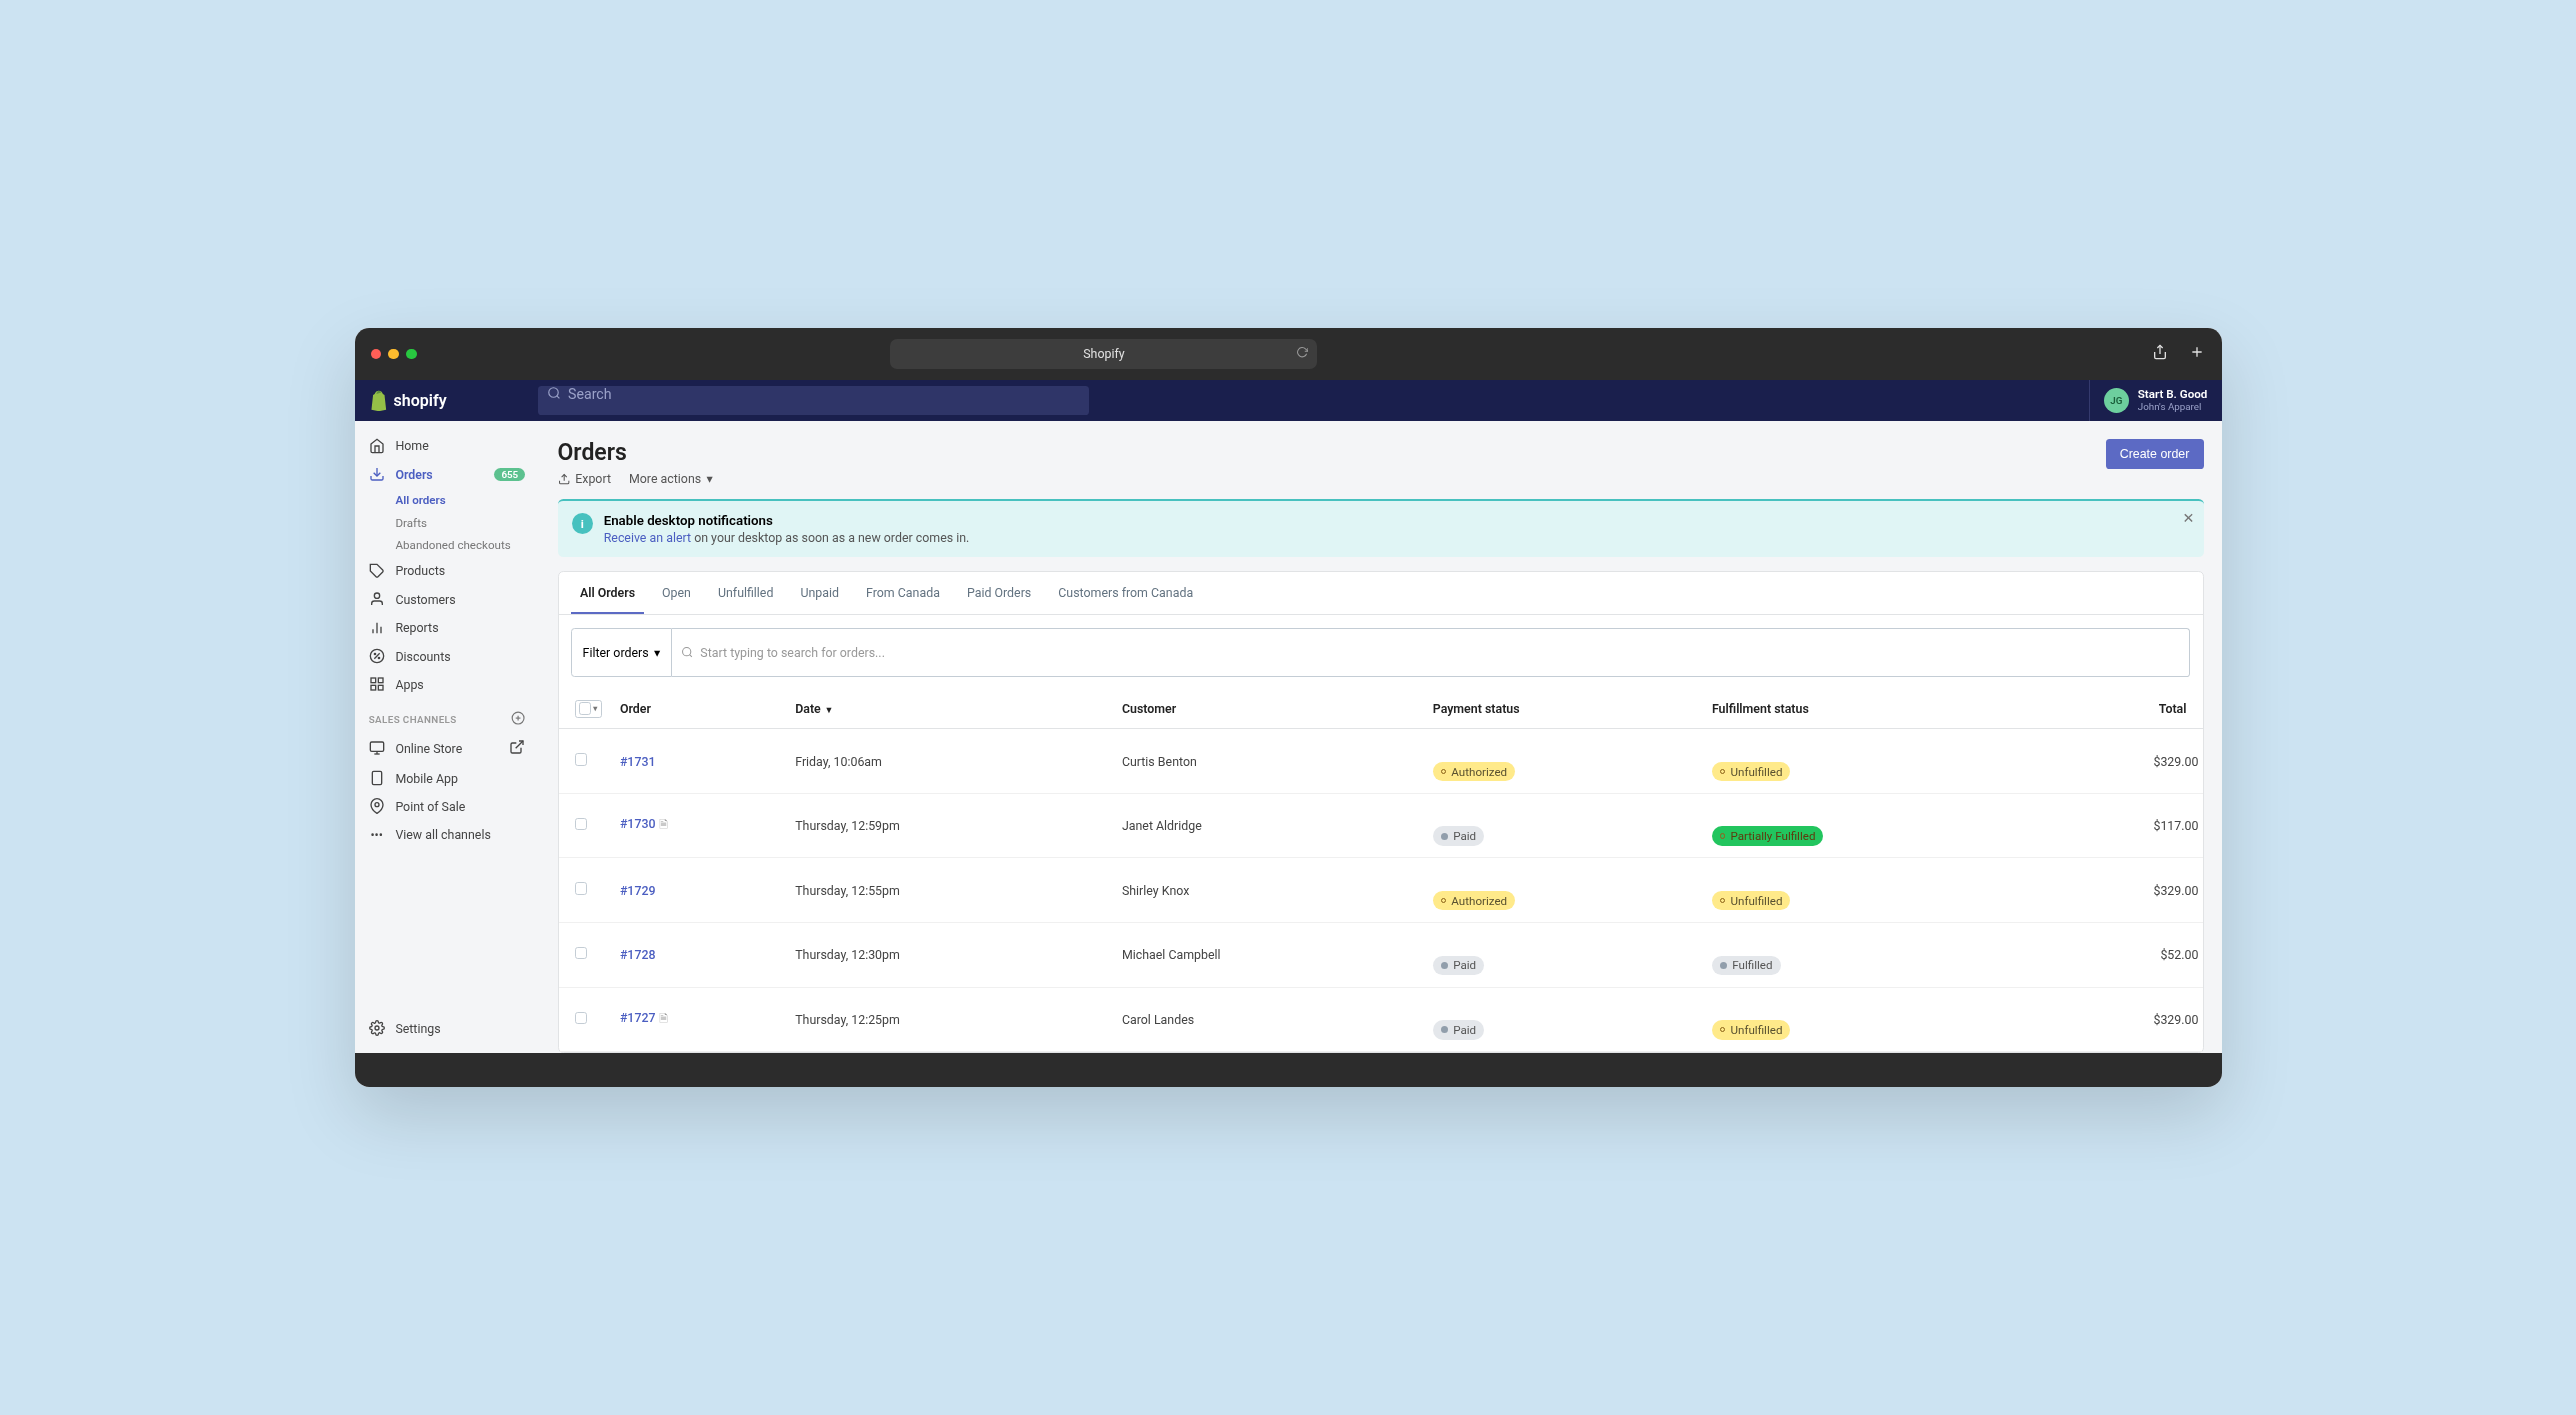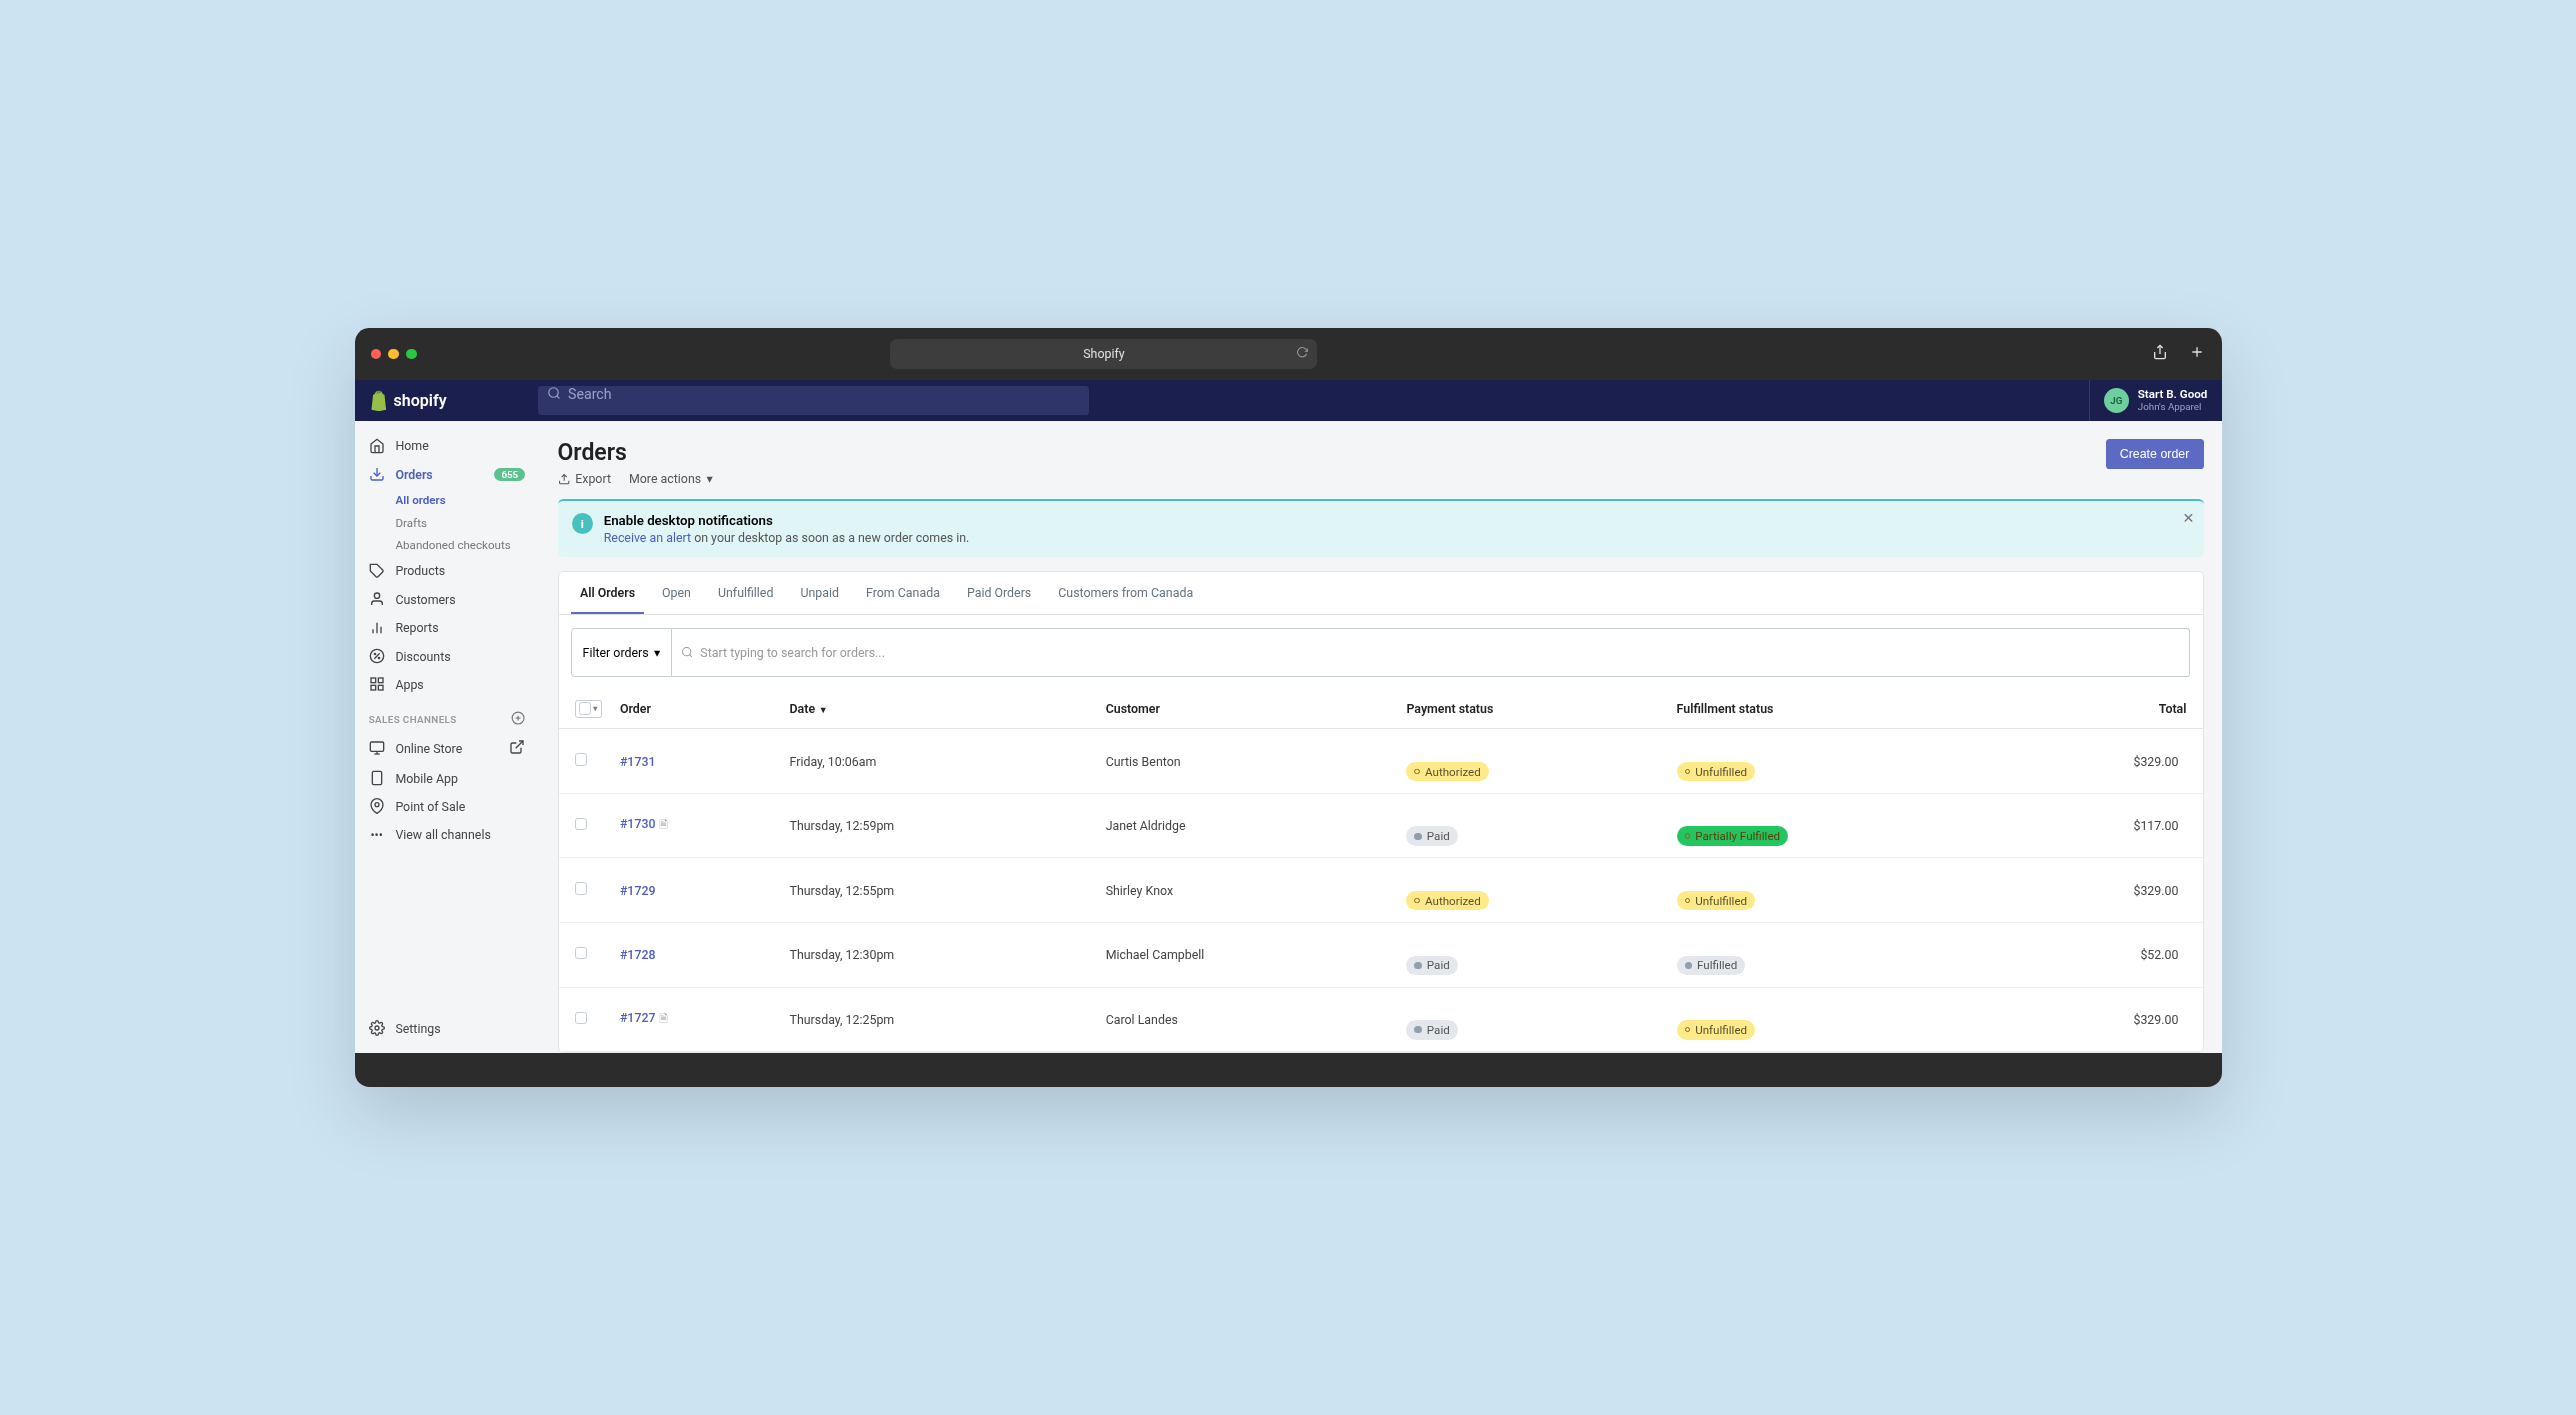--- a/index.html
+++ b/index.html
@@ -148,21 +148,21 @@
   .filter-search { flex: 1; border: 0.9px solid #c4cdd5; border-left: none; border-radius: 0 3.6px 3.6px 0; display: flex; align-items: center; padding: 16px 9px; gap: 7.1px; color: #999; font-size: 12.4px; }
   .filter-search svg { width: 12.4px; height: 12.4px; }
 
   
   table { width: 100%; border-collapse: collapse; font-size: 12.4px; }
   thead th { text-align: left; padding: 10.7px 9px; font-weight: 600; color: #222; border-bottom: 0.9px solid #e1e3e5; }
   thead th:first-child { padding-left: 16px; width: 48px; }
   thead th:last-child { text-align: right; padding-right: 16px; }
   tbody td { padding: 11.6px 9px; border-bottom: 0.9px solid #f0f0f0; color: #444; }
   tbody td:first-child { padding-left: 16px; }
-  tbody td:last-child { text-align: right; padding-right: 24px; }
+  tbody td:last-child { text-align: right; padding-right: 4px; }
   .check { width: 12.4px; height: 12.4px; border: 0.9px solid #c4cdd5; border-radius: 2.7px; display: inline-block; }
   .check-head { display: flex; align-items: center; gap: 1.8px; border: 0.9px solid #c4cdd5; border-radius: 2.7px; padding: 1.8px 3.6px; width: fit-content; }
   .check-head .caret { font-size: 8px; color: #777; }
   .order-link { color: #4b5ec1; text-decoration: none; font-weight: 500; }
   .note-icon { color: #999; margin-left: 3.6px; font-size: 10.7px; }
   .badge { display: inline-flex; align-items: center; gap: 5.3px; padding: 2.7px 8px; border-radius: 10.7px; font-size: 11.6px; margin-top: 21px; }
   .badge .dot { width: 7.1px; height: 7.1px; border-radius: 50%; }
   .badge.yellow { background: #ffea8a; color: #595130; }
   .badge.yellow .dot { border: 1.8px solid #8a6116; background: transparent; width: 5.3px; height: 5.3px; }
   .badge.gray { background: #e4e7eb; color: #555; }

